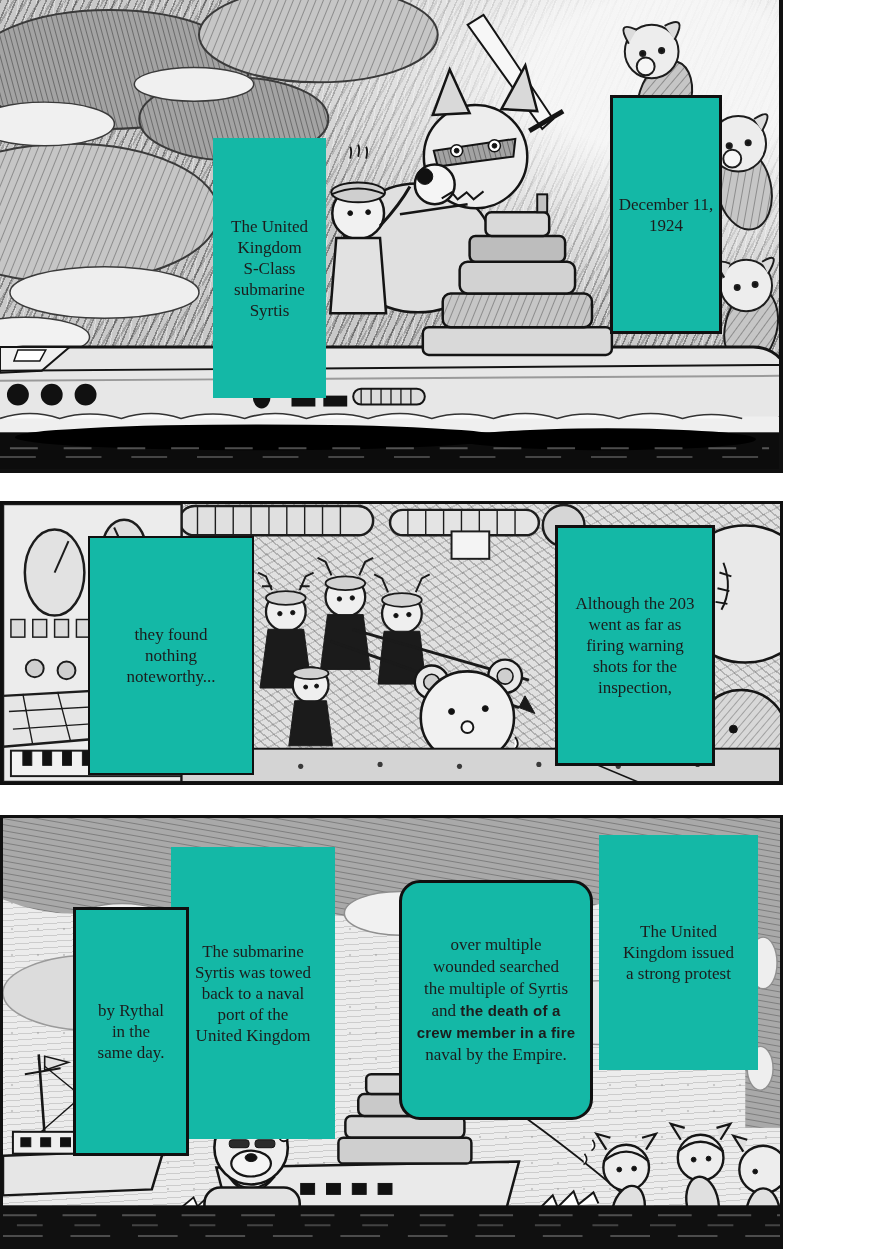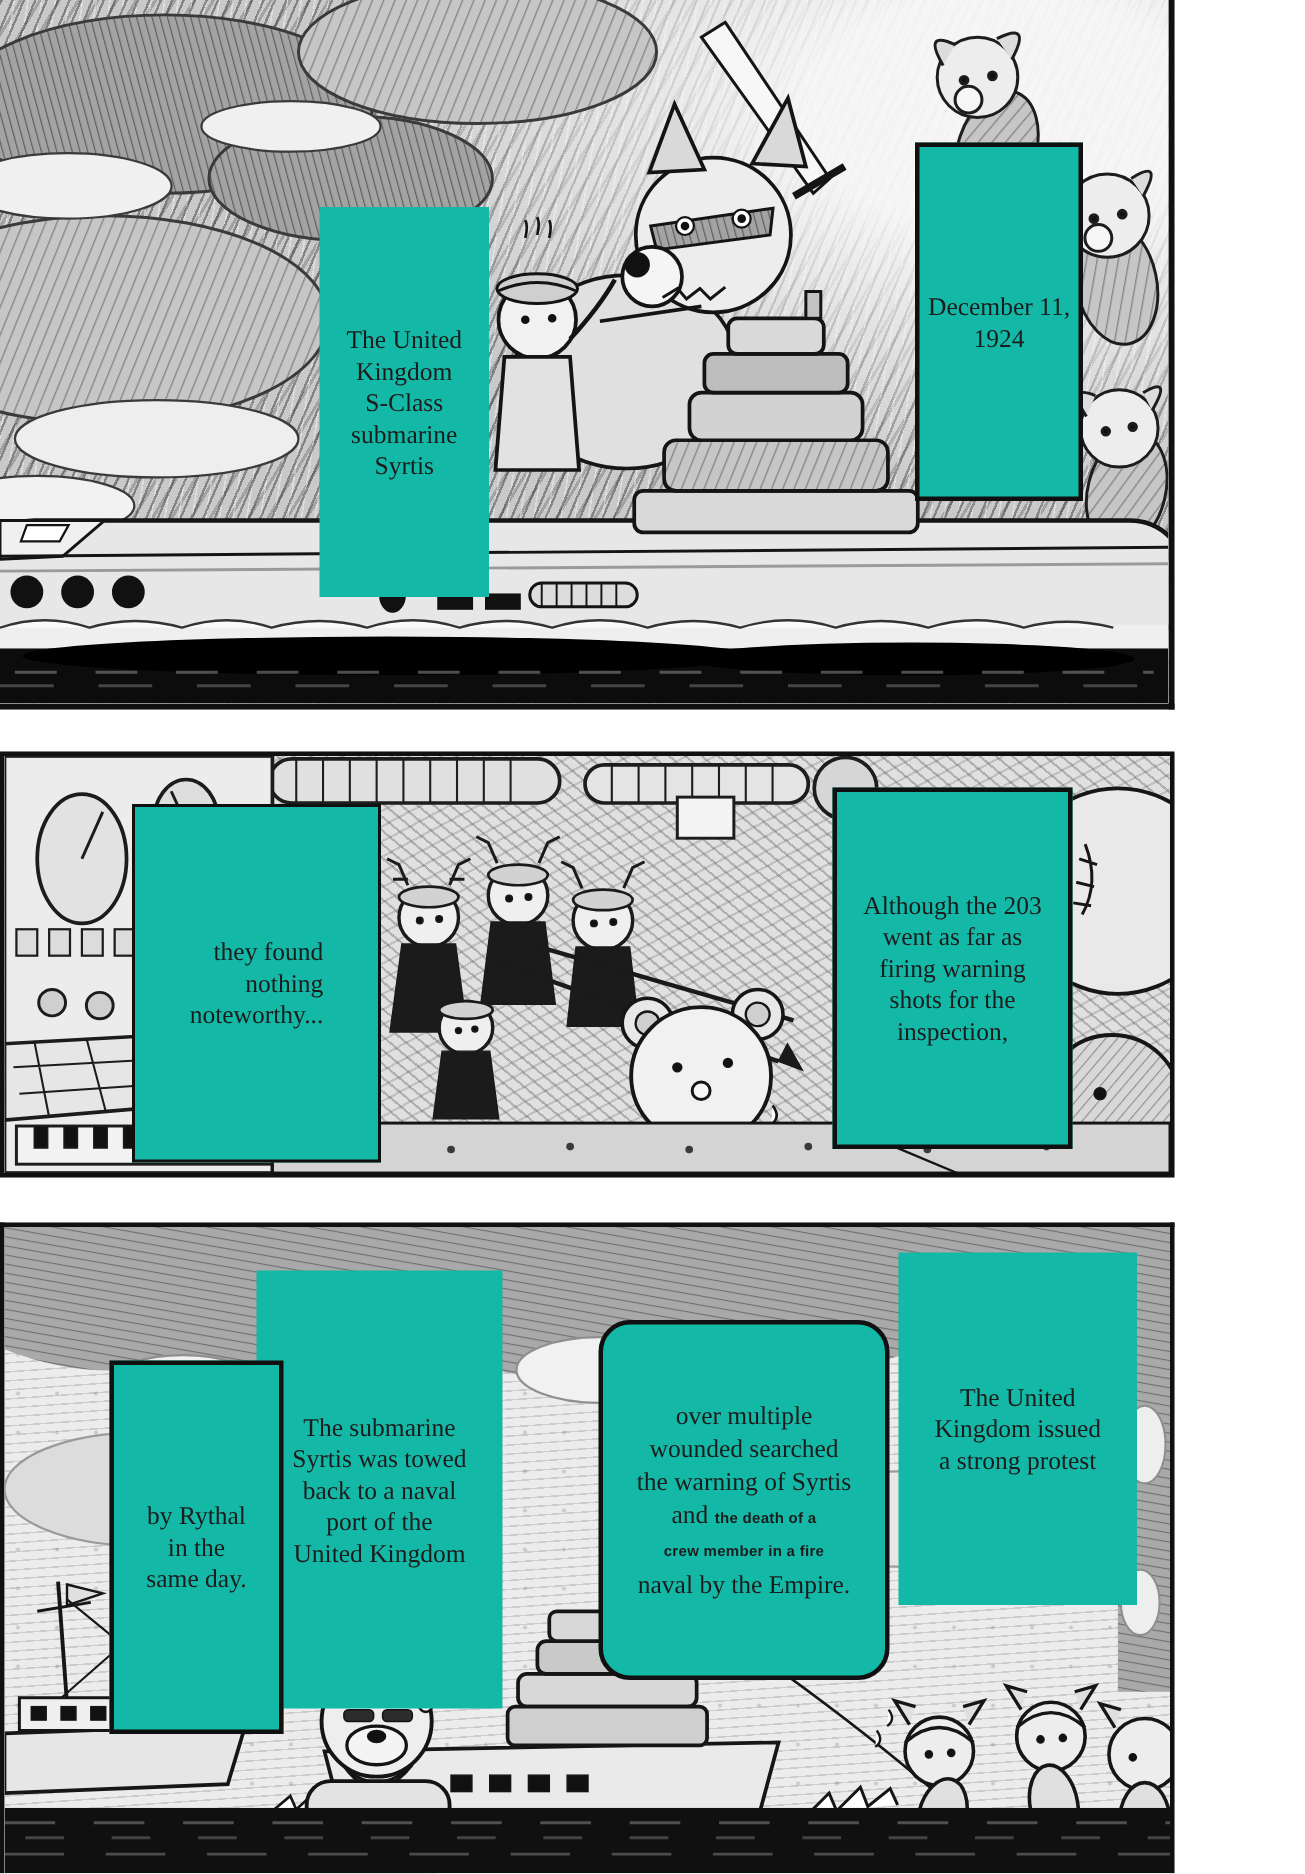--- a/index.html
+++ b/index.html
@@ -25,28 +25,28 @@
       repeating-linear-gradient(176deg, rgba(130,130,130,.30) 0 1px, rgba(0,0,0,0) 1px 6px);
       background-size:26px 26px, auto;}
   svg.art{position:absolute;inset:0;width:100%;height:100%;}
   .caption{position:absolute;background:#14b8a6;display:flex;align-items:center;justify-content:center;
            text-align:center;font-size:17px;line-height:21px;white-space:pre-line;z-index:5;}
   .bordered{border:3px solid #101010;}
   .thinborder{border:2px solid #101010;}
   .cap-searched{left:64px;top:203px;width:160px;height:247px;}
   .cap-submarine{left:213px;top:138px;width:113px;height:260px;}
   .cap-date{left:610px;top:95px;width:112px;height:239px;}
-  .cap-found{left:85px;top:32px;width:166px;height:239px;text-align:right;}
+  .cap-found{left:85px;top:32px;width:166px;height:239px;}
   .cap-although{left:552px;top:21px;width:160px;height:241px;}
   .cap-towed{left:168px;top:29px;width:164px;height:292px;}
   .cap-rythal{left:70px;top:89px;width:116px;height:249px;}
   .cap-wounded{left:396px;top:62px;width:194px;height:240px;flex-direction:column;border-radius:21px;}
   .cap-protest{left:596px;top:17px;width:159px;height:235px;}
   .wline{line-height:22px;white-space:normal;}
-  .boldseg,.boldline{font-family:"Liberation Sans","DejaVu Sans",sans-serif;font-weight:bold;font-size:10px;letter-spacing:.2px;}
+  .boldseg,.boldline{font-family:"Liberation Sans","DejaVu Sans",sans-serif;font-weight:bold;font-size:15px;letter-spacing:.2px;}
 </style>
 </head>
 <body>
 
 <div class="page">
 
   <section class="panel panel1">
     <div class="artbg p1bg"></div>
     <svg class="art" viewBox="0 0 783 473" preserveAspectRatio="none">
       <defs>
@@ -399,21 +399,21 @@
 Syrtis was towed
 back to a naval
 port of the
 United Kingdom</div>
     <div class="caption bordered cap-rythal">by Rythal
 in the
 same day.</div>
     <div class="caption bordered cap-wounded">
       <div class="wline">over multiple</div>
       <div class="wline">wounded searched</div>
-      <div class="wline">the warning of Syrtis</div>
+      <div class="wline">the multiple of Syrtis</div>
       <div class="wline"><span>and </span><span class="boldseg">the death of a</span></div>
       <div class="wline boldline">crew member in a fire</div>
       <div class="wline">naval by the Empire.</div>
     </div>
     <div class="caption cap-protest">The United
 Kingdom issued
 a strong protest</div>
   </section>
 
 </div>

